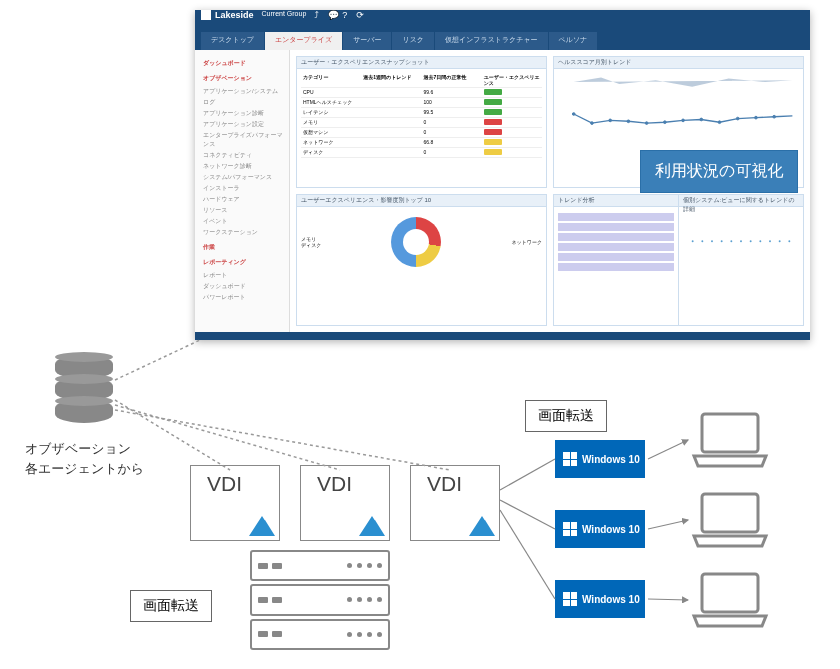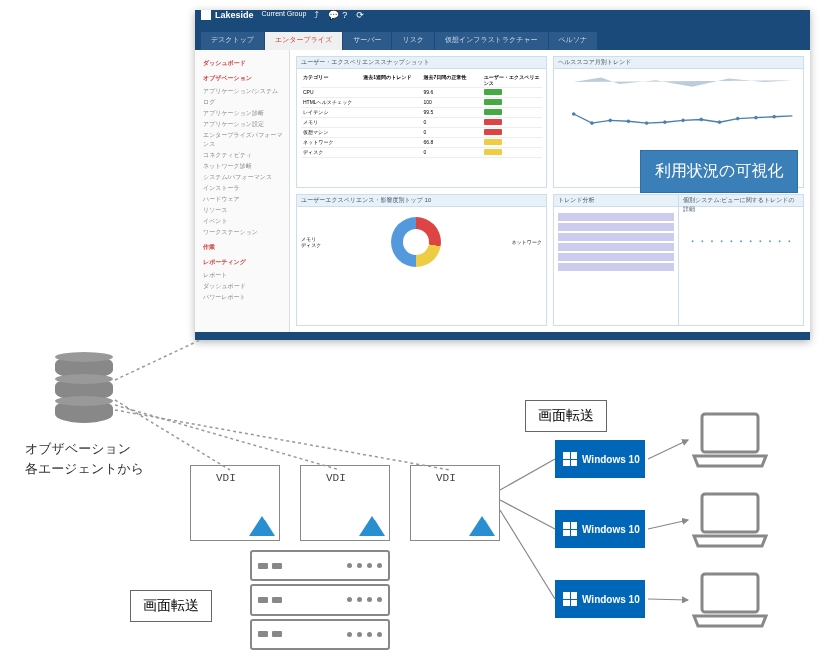--- a/index.html
+++ b/index.html
@@ -53,21 +53,21 @@
   .db-cyl.mid { top: 22px; }
   .db-cyl.bot { top: 44px; }
   .db-cyl::before { content:""; position:absolute; top:-3px; left:0; right:0; height:10px; background:#999; border-radius:50%; }
   
   
   .label { position: absolute; font-size: 13px; color: #333; }
   .label-box { position: absolute; border: 1.5px solid #666; padding: 6px 12px; font-size: 14px; background: #fff; }
   
   
   .vdi-box { position: absolute; width: 90px; height: 76px; border: 1.5px solid #888; background: #fff; }
-  .vdi-box .txt { position: absolute; top: 6px; left: 25px; font-size: 11px; color: #444; font-family: Liberation Mono, monospace; }
+  .vdi-box .txt { position: absolute; top: 6px; left: 16px; font-size: 21px; color: #444; }
   .vdi-box .corner { position: absolute; bottom: 4px; right: 4px; width: 26px; height: 26px; }
   .vdi-box .corner svg { width: 100%; height: 100%; }
   
   
   .server { position: absolute; left: 250px; top: 550px; width: 140px; height: 100px; display: flex; flex-direction: column; gap: 3px; }
   .server-unit { flex: 1; border: 2.5px solid #888; border-radius: 3px; background: #fff; display: flex; align-items: center; padding: 0 6px; gap: 4px; }
   .server-unit .slot { width: 10px; height: 6px; background: #888; border-radius: 1px; }
   .server-unit .dots { flex: 1; display: flex; justify-content: flex-end; gap: 5px; }
   .server-unit .dot { width: 5px; height: 5px; border-radius: 50%; background: #888; }
   

